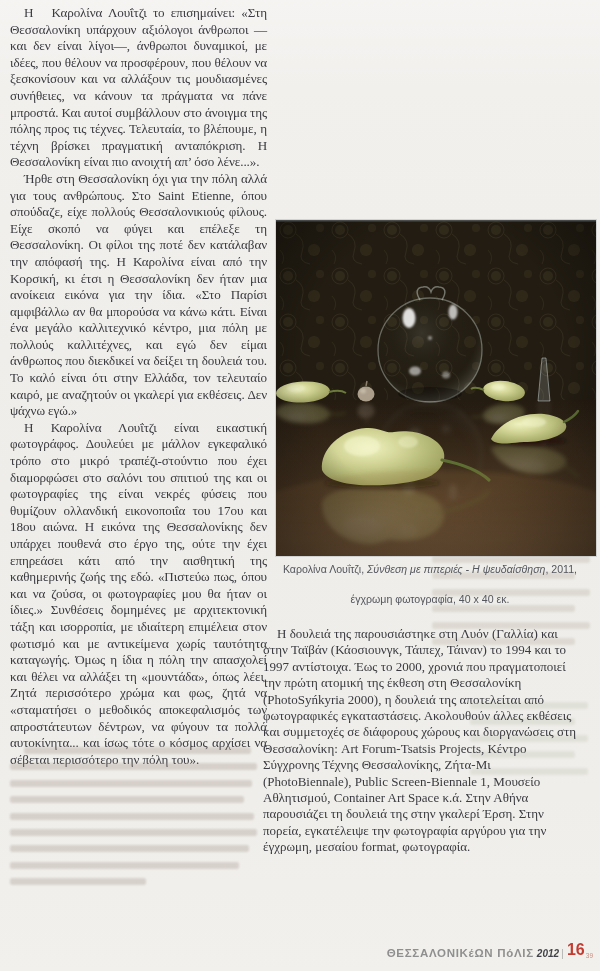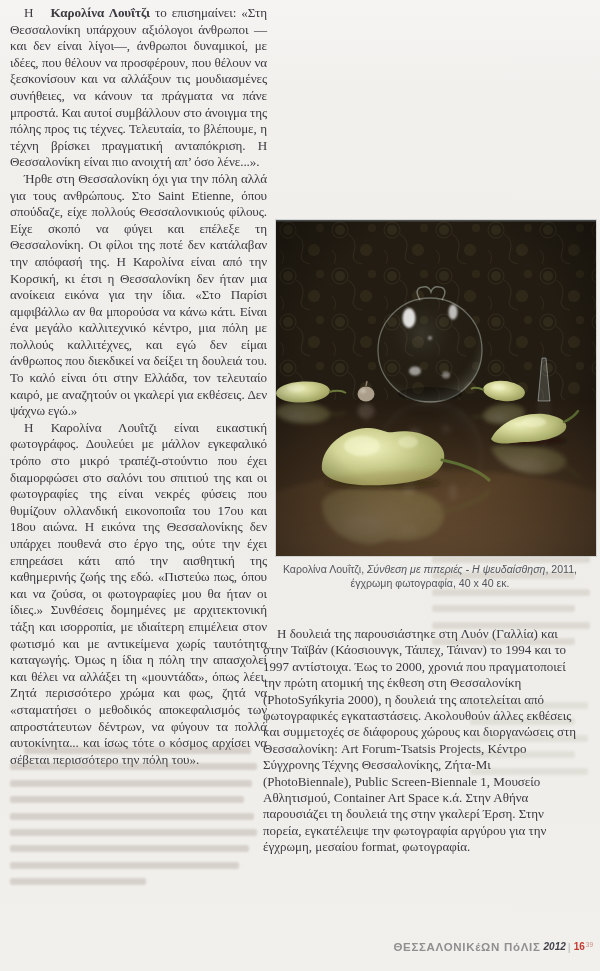--- a/index.html
+++ b/index.html
@@ -5,41 +5,41 @@
   html,body{margin:0;padding:0;background:#d8d6d2;}
   #page{
     position:relative;width:600px;height:971px;overflow:hidden;
     background:linear-gradient(180deg,#f5f4f2 0%,#f1f0ed 9%,#eeede9 50%,#efeeea 82%,#f1f0ec 100%);
     font-family:"Liberation Serif",serif;
   }
   
   .left-col{position:absolute;left:10px;top:5px;width:257px;}
   .left-col p{margin:0;font-size:13.1px;line-height:16.6px;color:#3a3a40;
     text-align:justify;text-indent:14px;letter-spacing:-0.1px;}
-  .left-col b{font-weight:bold;margin-left:12px;}
+  .left-col b{font-weight:normal;margin-left:12px;}
   
   .photo{position:absolute;left:276px;top:220px;width:320px;height:336px;margin:0;
     box-shadow:0 0 0 1px rgba(120,130,140,.25);}
   .photo svg{display:block;}
   
   .caption{position:absolute;left:263px;top:562px;width:334px;margin:0;
     font-family:"Liberation Sans",sans-serif;font-size:10.6px;line-height:14.4px;color:#53565d;text-align:center;}
-  .caption .cap-line2{display:block;}
+  .caption .cap-line2{display:block;margin-top:16px;}
   
   .bio{position:absolute;left:263px;top:626px;width:316px;}
   .bio p{margin:0;font-size:13px;line-height:16.4px;color:#3a3a40;text-align:left;}
   .bio p.indent{text-indent:14px;}
   .bio b{font-weight:bold;}
   
-  .footer{position:absolute;top:941px;right:7px;display:flex;align-items:flex-start;
+  .footer{position:absolute;top:941px;right:7px;display:flex;align-items:flex-end;
     font-family:"Liberation Sans",sans-serif;white-space:nowrap;}
   .footer .mag{font-size:11.5px;font-weight:bold;letter-spacing:.7px;color:#8f8f8f;}
   .footer .year{font-size:10px;font-style:italic;font-weight:bold;color:#42424a;margin-left:3px;}
   .footer .sep{font-size:11px;color:#b3b3b3;margin:0 3px 0 2px;}
-  .footer .pnum{font-size:10px;font-weight:bold;color:#c43b31;}
+  .footer .pnum{font-size:16px;font-weight:bold;color:#c43b31;}
   .footer .pnum-small{font-size:6.5px;color:#cb8e82;margin-left:1px;}
   
   .ghost{position:absolute;}
   .ghost .gl{height:7px;border-radius:2px;background:#a08d85;filter:blur(1.2px);margin-bottom:9.4px;}
   .ghost-left{left:10px;top:747px;width:252px;opacity:.30;}
   .ghost-left .gl:nth-child(1){margin-left:14px;width:90%;}
   .ghost-left .gl:nth-child(2){width:98%;}
   .ghost-left .gl:nth-child(3){width:96%;}
   .ghost-left .gl:nth-child(4){width:93%;}
   .ghost-left .gl:nth-child(5){width:97%;}

